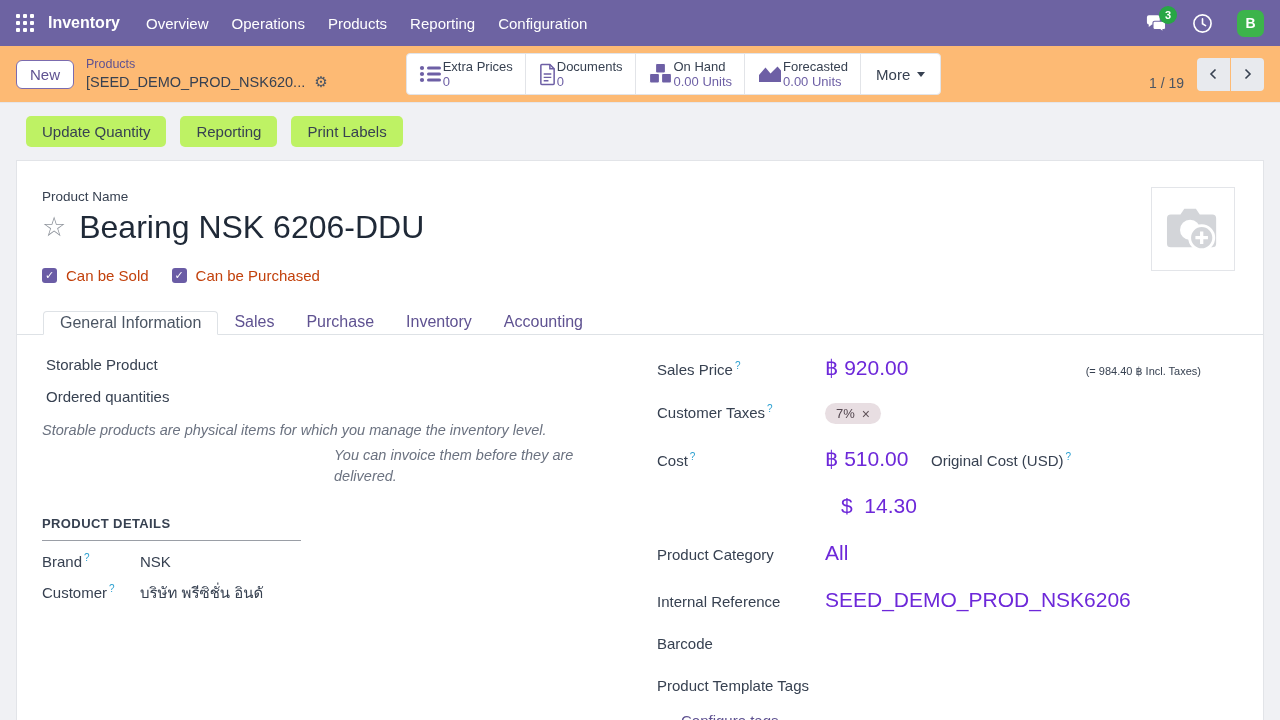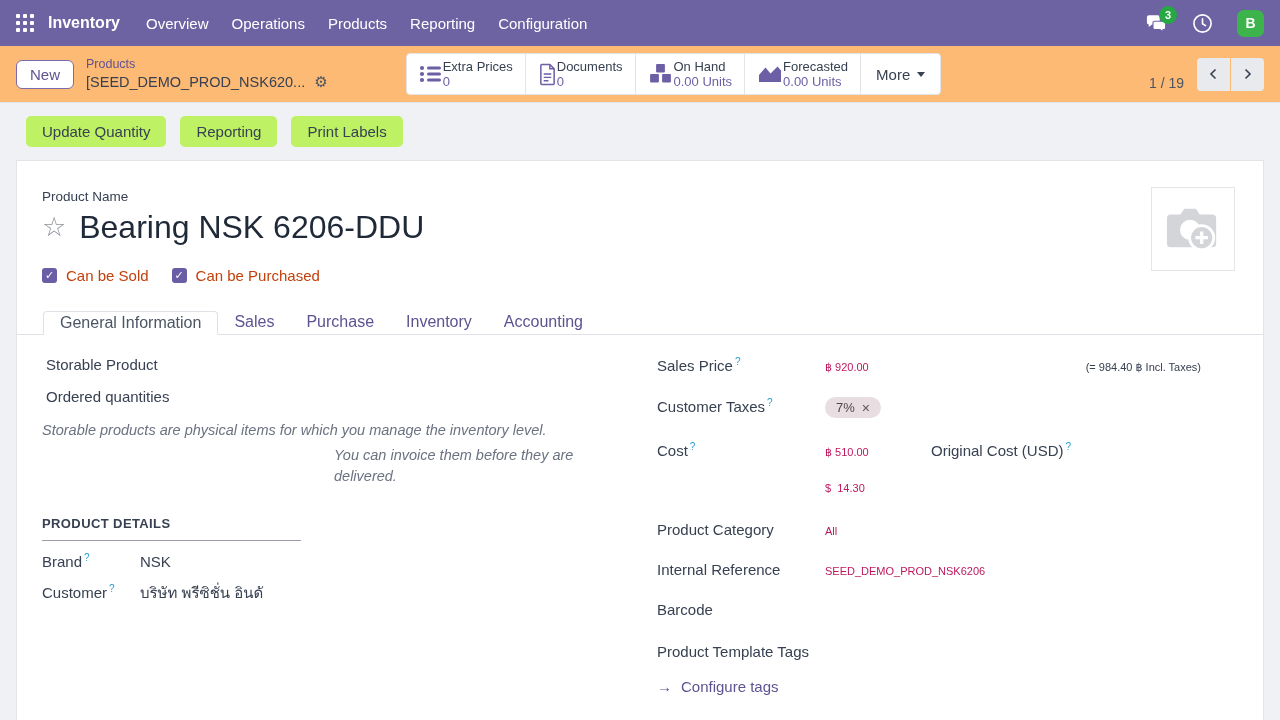--- a/index.html
+++ b/index.html
@@ -77,21 +77,21 @@
   .section-title { margin-top:29px; font-size:13px; font-weight:bold; color:#374151; letter-spacing:0.4px; padding-bottom:9px; border-bottom:1px solid #9a9ea6; width:259px; }
 
   .field-row { display:flex; margin-top:11px; align-items:baseline; }
   .field-label { width:98px; flex-shrink:0; font-size:15px; color:#374151; }
   .field-value { font-size:15px; color:#374151; cursor:text; white-space:nowrap; }
 
   sup.help { color:#2a9fd0; font-size:10px; cursor:pointer; margin-left:2px; }
 
   .rrow { display:flex; margin-bottom:23px; align-items:baseline; min-height:16px; }
   .rlabel { width:168px; flex-shrink:0; font-size:15px; color:#374151; }
-  .rvalue { font-size:11px; color:#be185d; cursor:text; }
+  .rvalue { font-size:21px; color:#6d28d9; cursor:text; }
   .cost-val { width:106px; flex-shrink:0; }
   .incl-taxes { margin-left:auto; font-size:11px; color:#374151; }
   .side-label { font-size:15px; color:#374151; }
 
   .tag-pill { background:#e8dee2; border-radius:12px; padding:3px 11px; font-size:13px; color:#52454e; display:inline-flex; align-items:center; gap:7px; cursor:pointer; }
   .tag-close { color:#5f5258; font-size:14px; cursor:pointer; line-height:1; }
 
   .tags-label { line-height:1.4; }
   .configure-link { display:flex; align-items:center; gap:9px; color:#5f5291; font-size:15px; cursor:pointer; margin-top:16px; }
   .arrow-glyph { font-size:15px; }
@@ -306,21 +306,21 @@
           <span>Cost</span><sup class="help">?</sup>
         </span>
         <span class="rvalue cost-val">฿ 510.00</span>
         <span class="side-label">
           <span>Original Cost (USD)</span><sup class="help">?</sup>
         </span>
       </div>
 
       <div class="rrow">
         <span class="rlabel"></span>
-        <span class="rvalue" style="white-space:pre;">$  14.30</span>
+        <span class="rvalue" style="white-space:pre;margin-left:16px;">$  14.30</span>
       </div>
 
       <div class="rrow">
         <span class="rlabel">Product Category</span>
         <span class="rvalue">All</span>
       </div>
 
       <div class="rrow">
         <span class="rlabel">Internal Reference</span>
         <span class="rvalue">SEED_DEMO_PROD_NSK6206</span>

